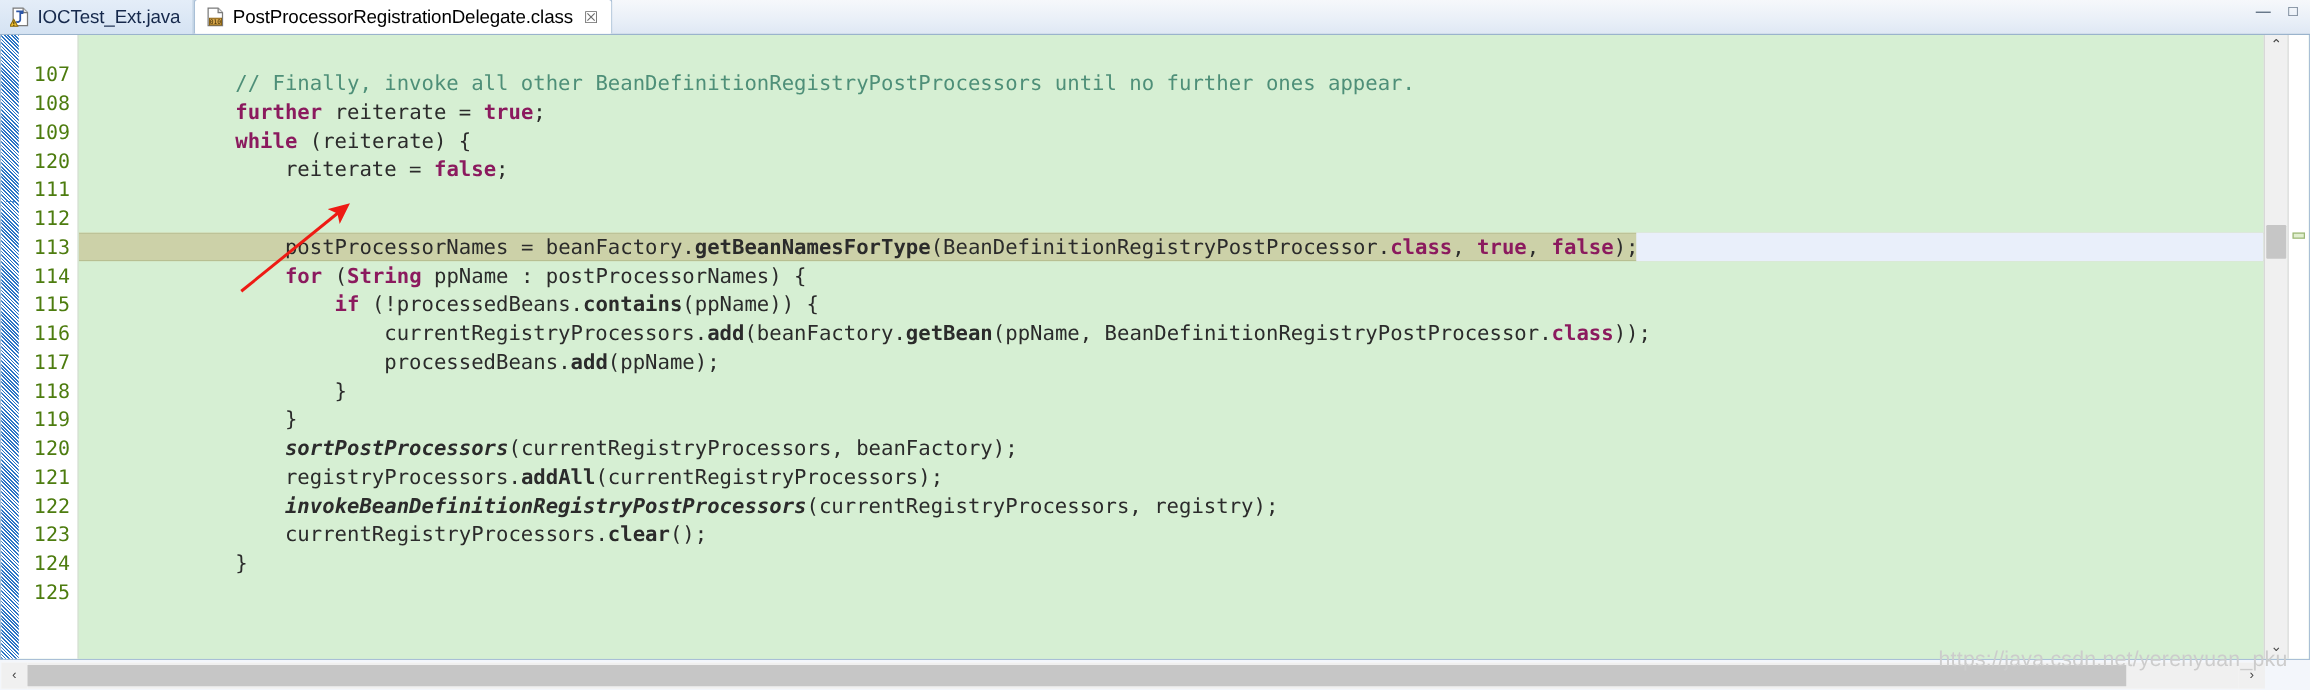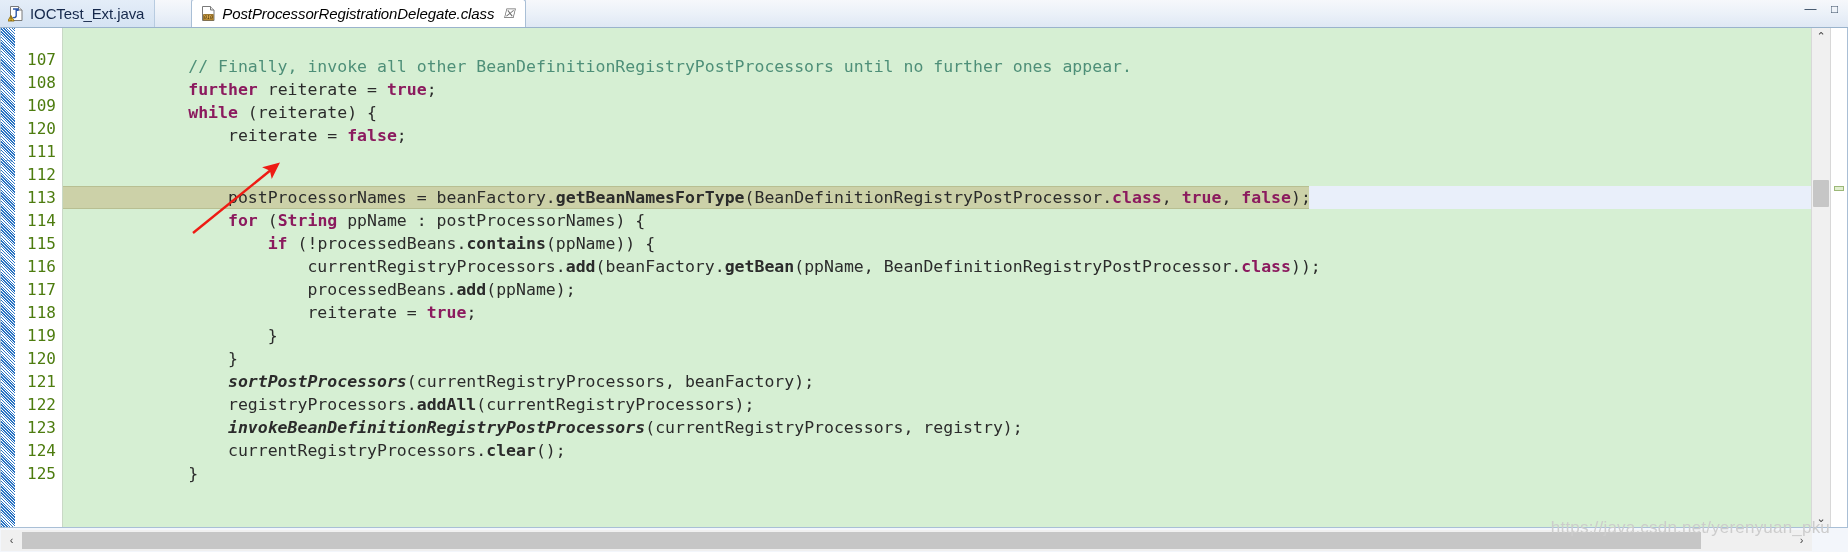--- a/index.html
+++ b/index.html
@@ -25,21 +25,20 @@
 
   
   .tab-bar {
     position: relative;
     height: 28px;
     background: linear-gradient(to bottom, #f6f8fb 0%, #eaf0f8 55%, #dfe8f4 100%);
     border-bottom: 1px solid #9ab3cc;
     display: flex;
     align-items: flex-end;
     box-sizing: border-box;
-    gap: 36px;
   }
   .tab {
     position: relative;
     display: flex;
     align-items: center;
     height: 27px;
     padding: 0 10px 0 8px;
     font-size: 15px;
     color: #000000;
     white-space: nowrap;
@@ -54,21 +53,20 @@
   .tab.active {
     background: #ffffff;
     border-left: 1px solid #a9bfd6;
     border-right: 1px solid #a9bfd6;
     border-top: 1px solid #a9bfd6;
     border-top-left-radius: 3px;
     border-top-right-radius: 3px;
     height: 28px;
     z-index: 3;
     color: #000;
-    font-style: italic;
   }
   .tab-icon {
     width: 17px;
     height: 17px;
     margin-right: 5px;
     flex: 0 0 auto;
     position: relative;
     display: inline-block;
   }
   .tab-label { font-size: 15px; letter-spacing: -0.1px; }
@@ -366,21 +364,20 @@
       <div class="code-line"><span style="position: relative;"></span></div>
         <div class="code-line"><span style="position: relative;">            <span class="t-cmt">// Finally, invoke all other BeanDefinitionRegistryPostProcessors until no further ones appear.</span></span></div>
         <div class="code-line"><span style="position: relative;"><span class="t-punct">            </span><span class="t-kw">further</span><span class="t-punct"> </span><span class="t-plain">reiterate</span><span class="t-punct"> </span><span class="t-punct">=</span><span class="t-punct"> </span><span class="t-kw">true</span><span class="t-punct">;</span></span></div>
         <div class="code-line"><span style="position: relative;"><span class="t-punct">            </span><span class="t-kw">while</span><span class="t-punct"> </span><span class="t-punct">(</span><span class="t-plain">reiterate</span><span class="t-punct">)</span><span class="t-punct"> </span><span class="t-punct">{</span></span></div>
         <div class="code-line"><span style="position: relative;"><span class="t-punct">                </span><span class="t-plain">reiterate</span><span class="t-punct"> </span><span class="t-punct">=</span><span class="t-punct"> </span><span class="t-kw">false</span><span class="t-punct">;</span></span></div>
         <div class="code-line current"><span class="tail-fill" style="left: 1246px; right: 0px;"></span><span style="position: relative;"><span class="t-punct">                </span><span class="t-plain">postProcessorNames</span><span class="t-punct"> </span><span class="t-punct">=</span><span class="t-punct"> </span><span class="t-plain">beanFactory</span><span class="t-punct">.</span><span class="t-mth">getBeanNamesForType</span><span class="t-punct">(</span><span class="t-plain">BeanDefinitionRegistryPostProcessor</span><span class="t-punct">.</span><span class="t-kw">class</span><span class="t-punct">,</span><span class="t-punct"> </span><span class="t-kw">true</span><span class="t-punct">,</span><span class="t-punct"> </span><span class="t-kw">false</span><span class="t-punct">);</span></span></div>
         <div class="code-line"><span style="position: relative;"><span class="t-punct">                </span><span class="t-kw">for</span><span class="t-punct"> </span><span class="t-punct">(</span><span class="t-kw">String</span><span class="t-punct"> </span><span class="t-plain">ppName</span><span class="t-punct"> </span><span class="t-punct">:</span><span class="t-punct"> </span><span class="t-plain">postProcessorNames</span><span class="t-punct">)</span><span class="t-punct"> </span><span class="t-punct">{</span></span></div>
         <div class="code-line"><span style="position: relative;"><span class="t-punct">                    </span><span class="t-kw">if</span><span class="t-punct"> </span><span class="t-punct">(!</span><span class="t-plain">processedBeans</span><span class="t-punct">.</span><span class="t-mth">contains</span><span class="t-punct">(</span><span class="t-plain">ppName</span><span class="t-punct">))</span><span class="t-punct"> </span><span class="t-punct">{</span></span></div>
         <div class="code-line"><span style="position: relative;"><span class="t-punct">                        </span><span class="t-plain">currentRegistryProcessors</span><span class="t-punct">.</span><span class="t-mth">add</span><span class="t-punct">(</span><span class="t-plain">beanFactory</span><span class="t-punct">.</span><span class="t-mth">getBean</span><span class="t-punct">(</span><span class="t-plain">ppName</span><span class="t-punct">,</span><span class="t-punct"> </span><span class="t-plain">BeanDefinitionRegistryPostProcessor</span><span class="t-punct">.</span><span class="t-kw">class</span><span class="t-punct">));</span></span></div>
         <div class="code-line"><span style="position: relative;"><span class="t-punct">                        </span><span class="t-plain">processedBeans</span><span class="t-punct">.</span><span class="t-mth">add</span><span class="t-punct">(</span><span class="t-plain">ppName</span><span class="t-punct">);</span></span></div>
-        <div class="code-line"><span style="position: relative;"><span class="t-punct">                        </span><span class="t-plain">reiterate</span><span class="t-punct"> </span><span class="t-punct">=</span><span class="t-punct"> </span><span class="t-kw">true</span><span class="t-punct">;</span></span></div>
         <div class="code-line"><span style="position: relative;"><span class="t-punct">                    </span><span class="t-punct">}</span></span></div>
         <div class="code-line"><span style="position: relative;"><span class="t-punct">                </span><span class="t-punct">}</span></span></div>
         <div class="code-line"><span style="position: relative;"><span class="t-punct">                </span><span class="t-static">sortPostProcessors</span><span class="t-punct">(</span><span class="t-plain">currentRegistryProcessors</span><span class="t-punct">,</span><span class="t-punct"> </span><span class="t-plain">beanFactory</span><span class="t-punct">);</span></span></div>
         <div class="code-line"><span style="position: relative;"><span class="t-punct">                </span><span class="t-plain">registryProcessors</span><span class="t-punct">.</span><span class="t-mth">addAll</span><span class="t-punct">(</span><span class="t-plain">currentRegistryProcessors</span><span class="t-punct">);</span></span></div>
         <div class="code-line"><span style="position: relative;"><span class="t-punct">                </span><span class="t-static">invokeBeanDefinitionRegistryPostProcessors</span><span class="t-punct">(</span><span class="t-plain">currentRegistryProcessors</span><span class="t-punct">,</span><span class="t-punct"> </span><span class="t-plain">registry</span><span class="t-punct">);</span></span></div>
         <div class="code-line"><span style="position: relative;"><span class="t-punct">                </span><span class="t-plain">currentRegistryProcessors</span><span class="t-punct">.</span><span class="t-mth">clear</span><span class="t-punct">();</span></span></div>
         <div class="code-line"><span style="position: relative;"><span class="t-punct">            </span><span class="t-punct">}</span></span></div>
         <div class="code-line"><span style="position: relative;"></span></div>
         <svg class="red-arrow">
         <defs>

